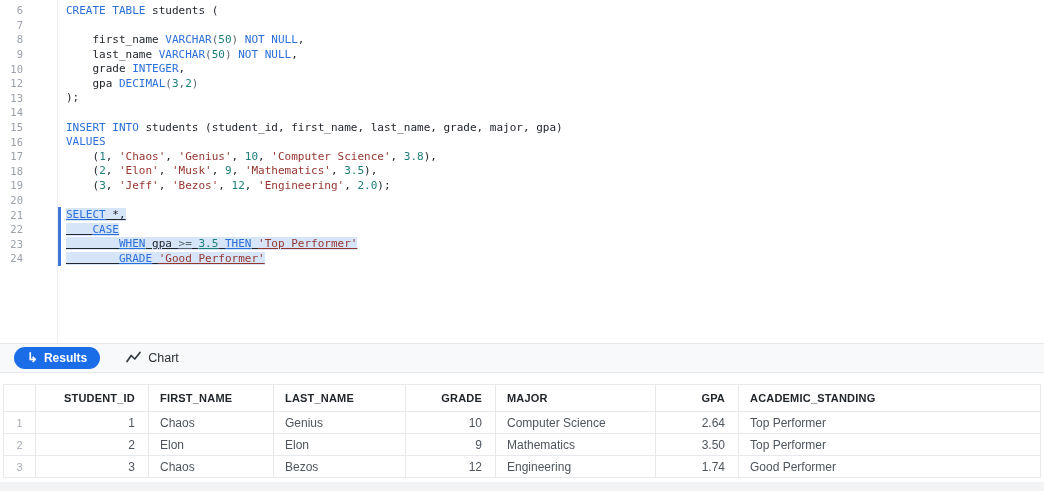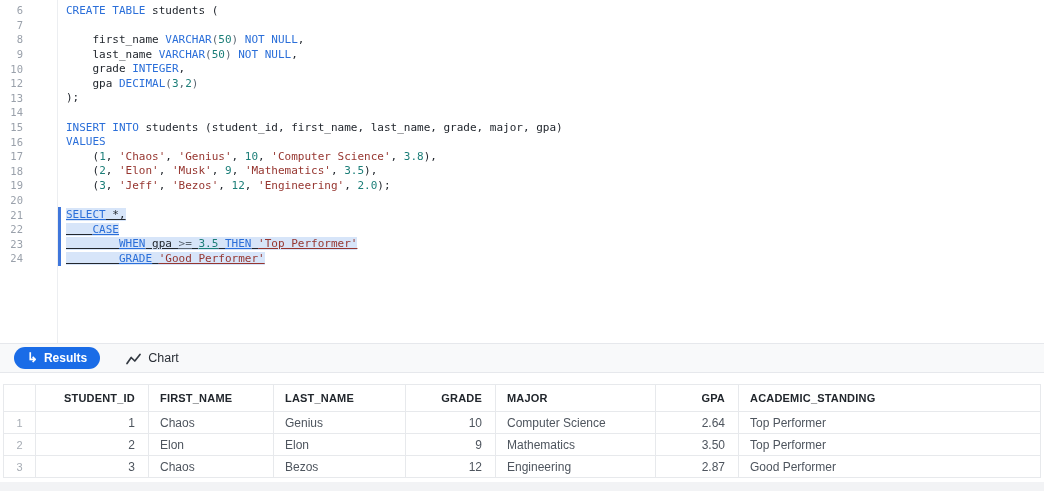--- a/index.html
+++ b/index.html
@@ -34,21 +34,21 @@
 
   
   .toolbar{position:absolute;top:343px;left:0;right:0;height:30px;
     background:var(--toolbarbg);border-top:1px solid var(--border);
     border-bottom:1px solid var(--border);display:flex;align-items:center;
     padding-left:14px;gap:26px;}
   .pill{display:flex;align-items:center;gap:6px;height:22px;padding:0 13px;
     border-radius:12px;background:var(--accent);color:#fff;font-size:12px;
     font-weight:bold;cursor:pointer;}
   .pill-ic{font-size:13px;line-height:1;transform:translateY(-1px);}
-  .chart-tab{display:flex;align-items:flex-end;gap:7px;color:#2A2F36;
+  .chart-tab{display:flex;align-items:flex-start;gap:7px;color:#2A2F36;
     font-size:12.5px;font-weight:500;cursor:pointer;}
 
   
   .table-wrap{position:absolute;top:384px;left:3px;width:1038px;}
   table{border-collapse:collapse;table-layout:fixed;width:1038px;
     font-family:"Liberation Sans",sans-serif;}
   th,td{border:1px solid var(--tblborder);overflow:hidden;white-space:nowrap;}
   th{height:27px;font-size:11px;font-weight:bold;color:var(--headfg);letter-spacing:0.2px;}
   td{height:22px;font-size:12px;color:var(--cellfg);}
   .al-left{text-align:left;padding-left:11px;}
@@ -143,21 +143,21 @@
             <td class="al-right">3.50</td>
             <td class="al-left">Top Performer</td>
           </tr>
           <tr>
             <td class="rownum">3</td>
             <td class="al-right">3</td>
             <td class="al-left">Chaos</td>
             <td class="al-left">Bezos</td>
             <td class="al-right">12</td>
             <td class="al-left">Engineering</td>
-            <td class="al-right">2.87</td>
+            <td class="al-right">1.74</td>
             <td class="al-left">Good Performer</td>
           </tr>
         </tbody>
     </table>
   </div>
 
   <div class="bottom-fill"></div>
 </div>
 
 </body></html>

